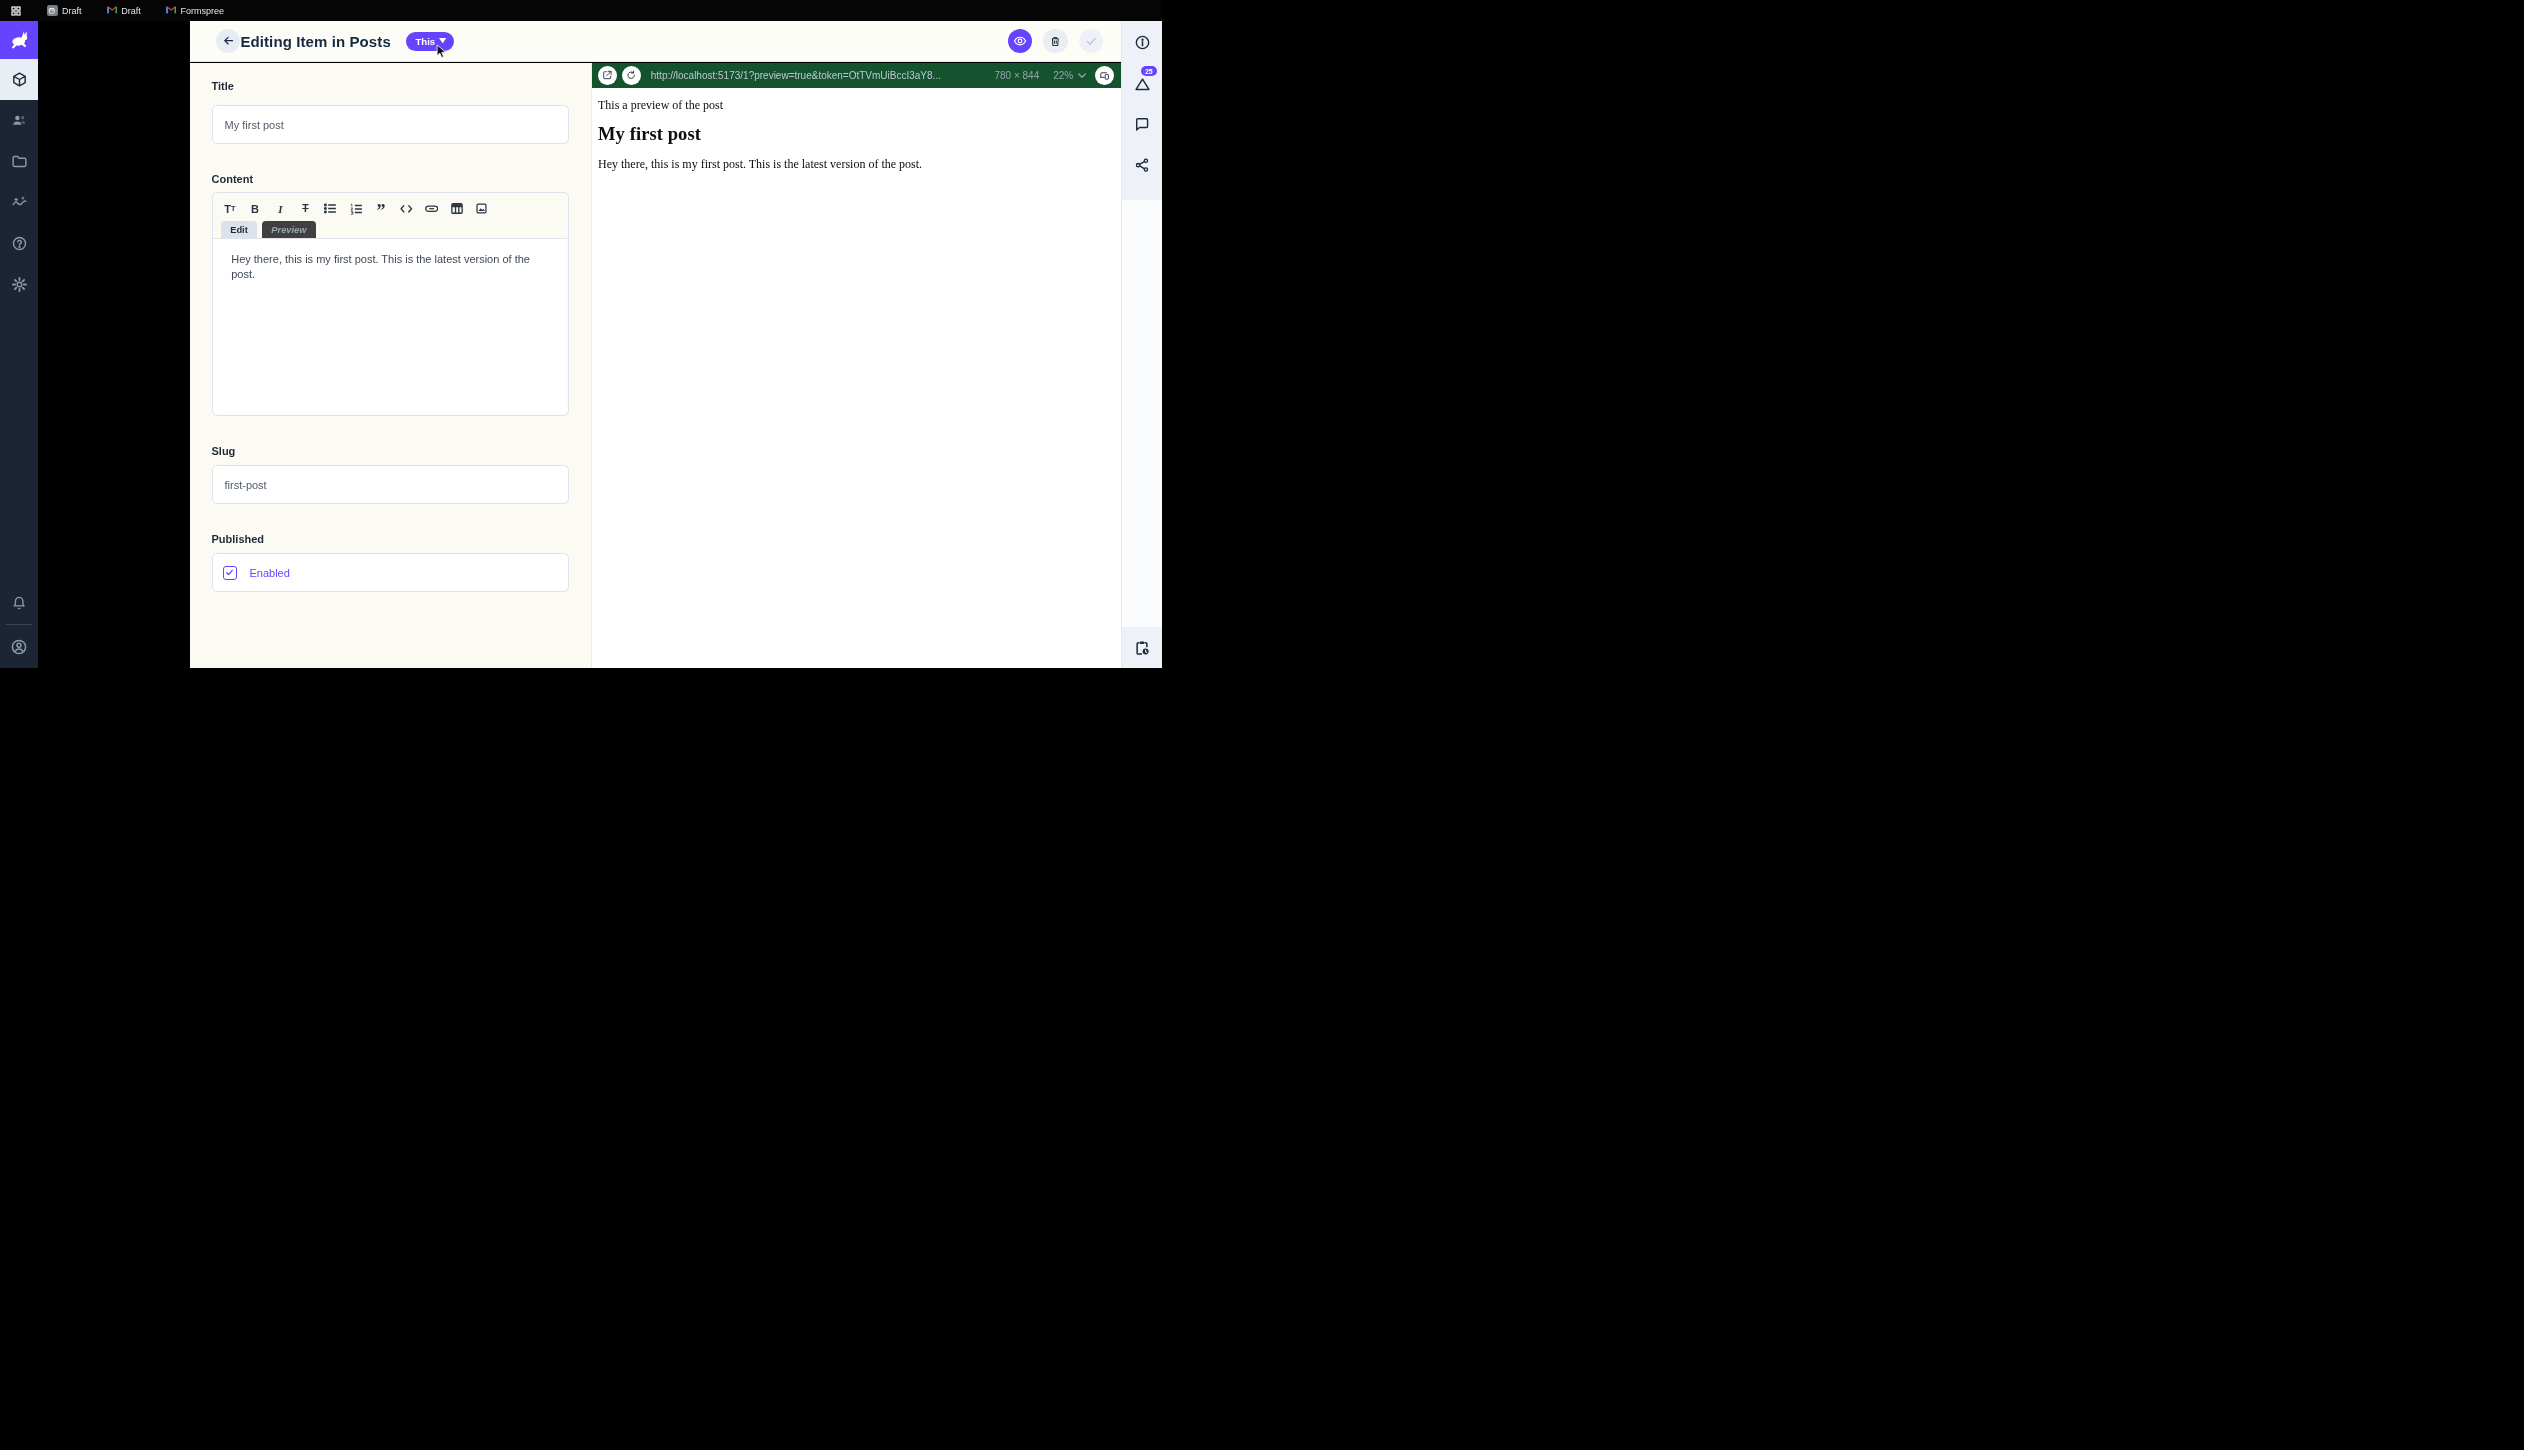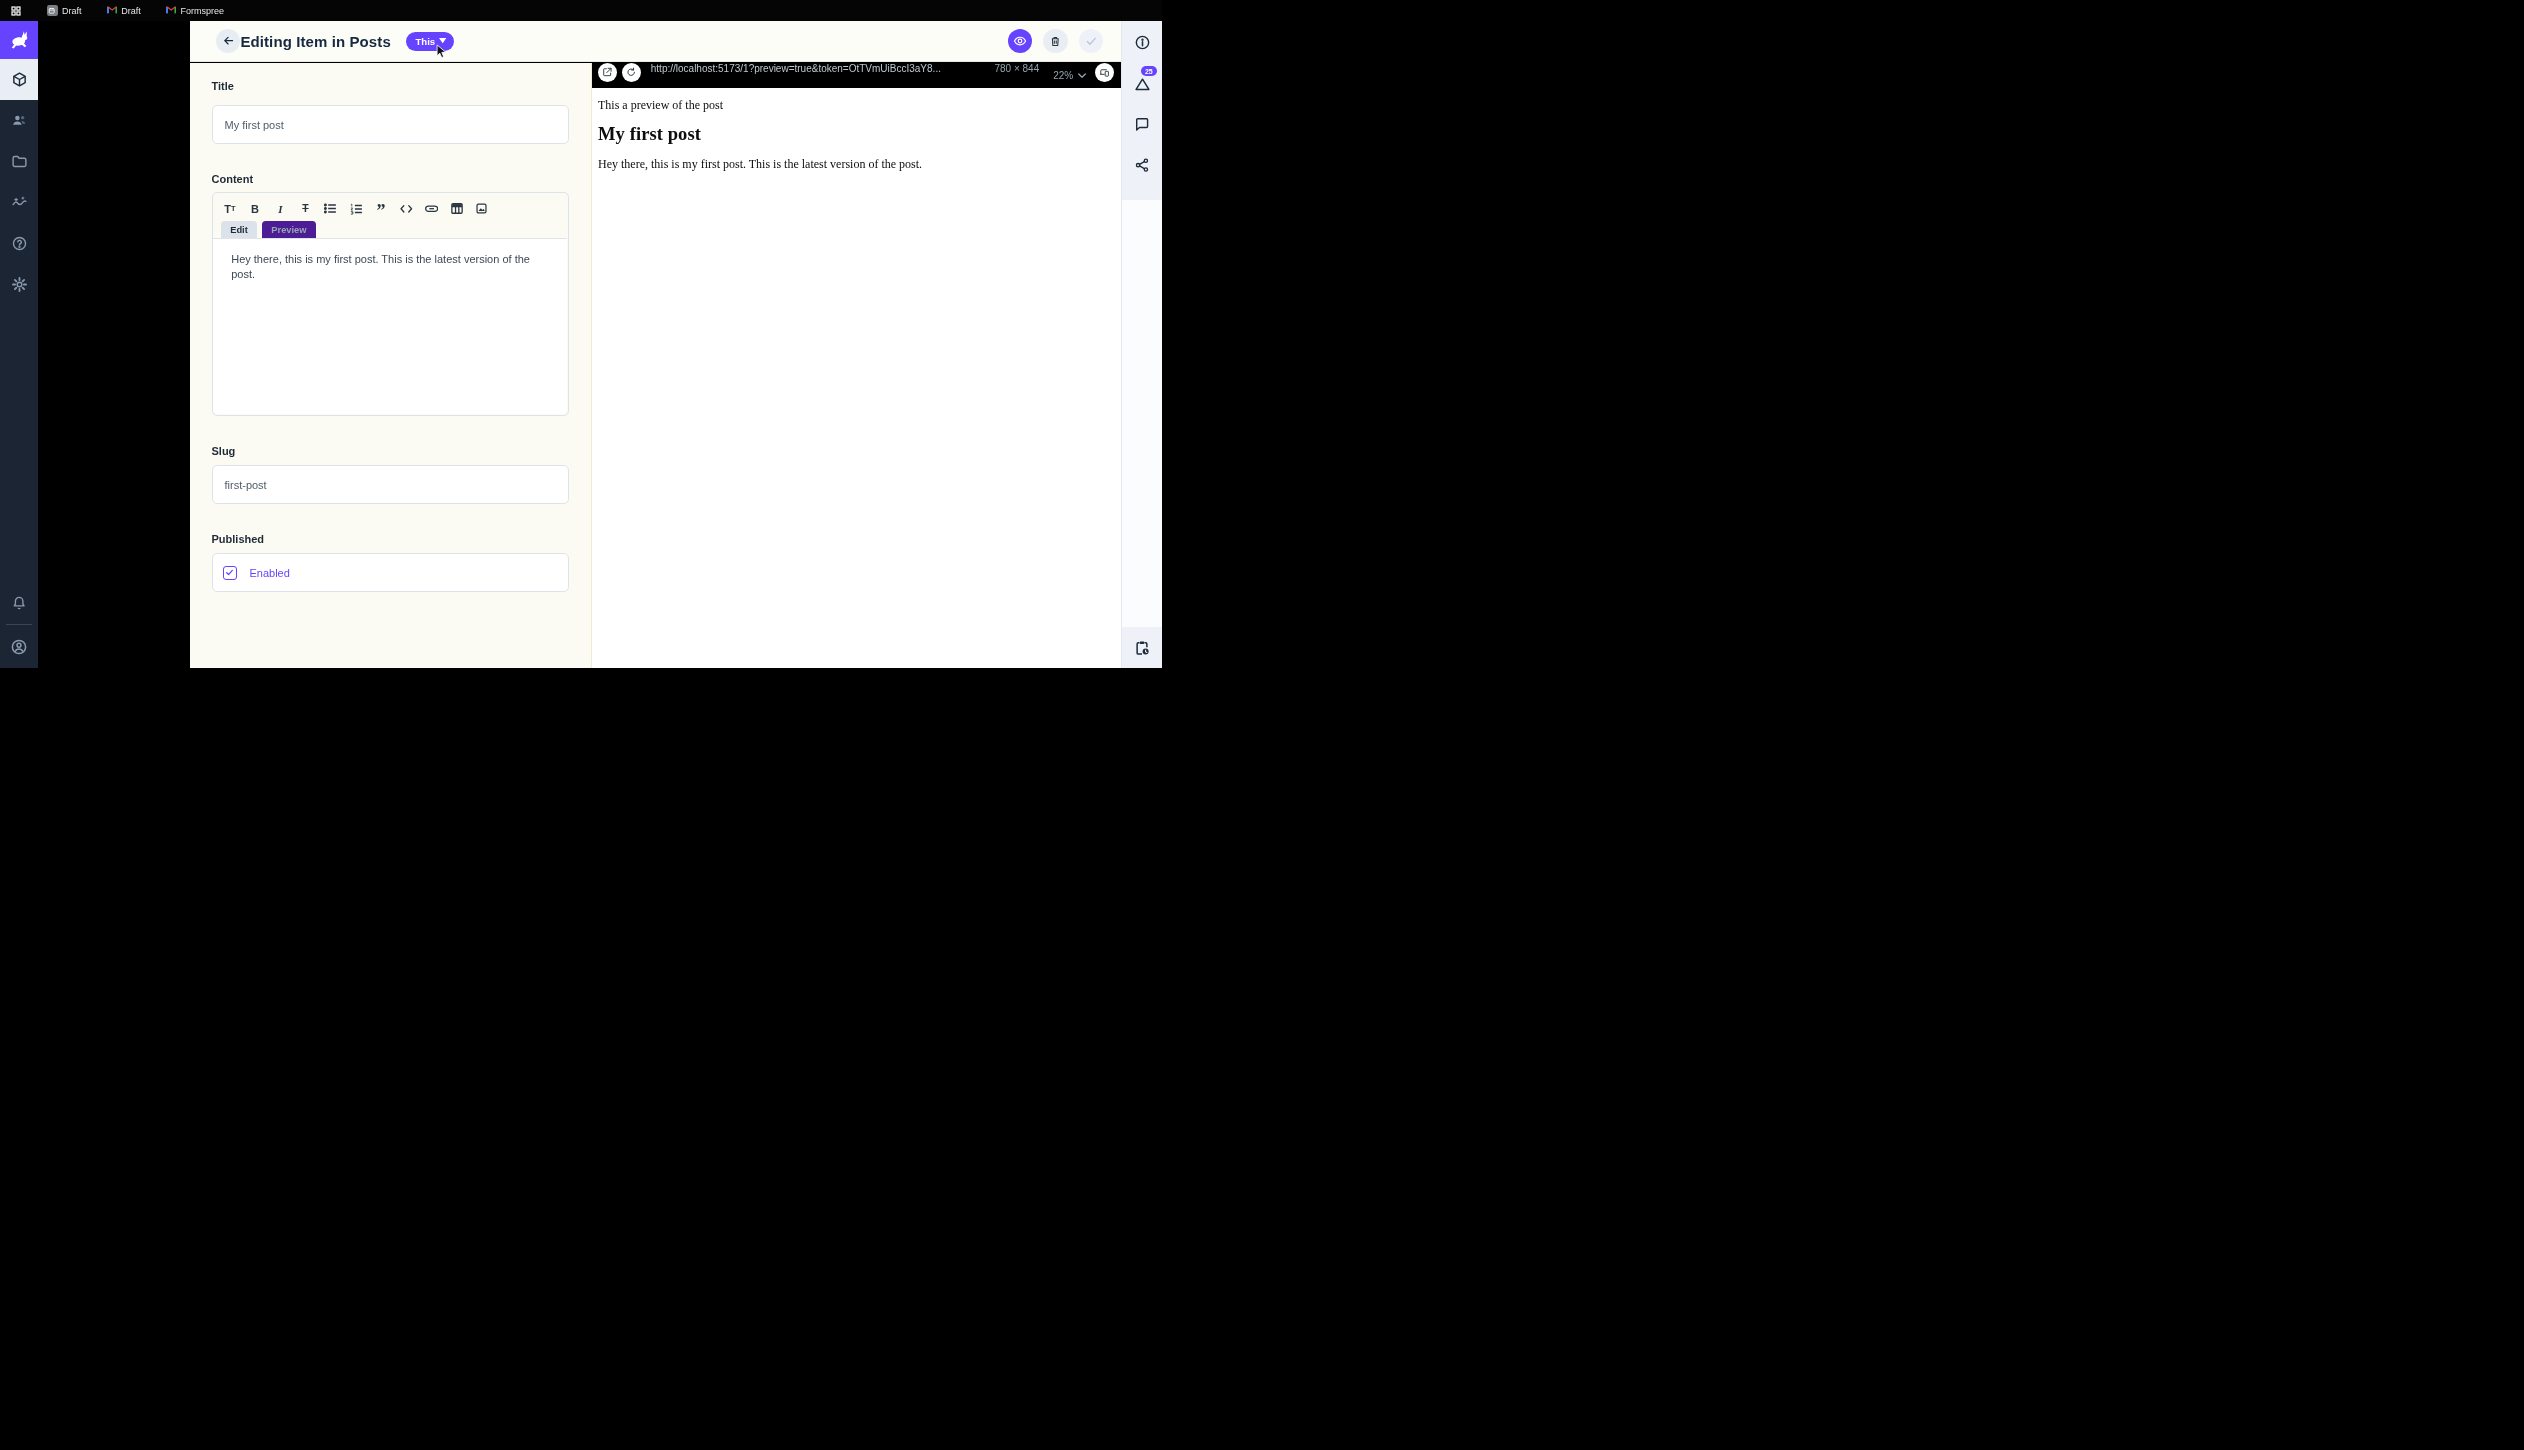--- a/index.html
+++ b/index.html
@@ -42,30 +42,30 @@
   
   .form { position:absolute; left:190px; top:63px; width:456px; height:605px; background:#fbfbf4; }
   .field-label { position:absolute; left:21.5px; font-size:11px; font-weight:700; color:#1e2a37; }
   .tinput { position:absolute; left:21.5px; width:357px; height:39px; background:#fff; border:1.1px solid #dde3ea; border-radius:5.2px; display:flex; align-items:center; padding-left:12px; font-size:11px; color:#515d69; }
   .editor { position:absolute; left:21.5px; top:129px; width:357px; height:224px; border:1.1px solid #dde3ea; border-radius:5.2px; }
   .ed-toolbar { display:flex; align-items:center; gap:9.6px; padding:6.7px 0 0 9.6px; height:24.4px; color:#2b3540; }
   .ed-toolbar .tbi { width:15.6px; display:flex; align-items:center; justify-content:center; font-weight:700; color:#2b3540; }
   .ed-tabs { display:flex; gap:4.4px; padding-left:8.1px; margin-top:3.7px;text-align:right; }
   .ed-tab { height:17px; padding:0 9.6px; display:flex; align-items:center; border-radius:3.7px 3.7px 0 0; font-size:9.3px; font-weight:600; }
   .ed-tab.active { background:#dce2ea; color:#1e2a37; }
-  .ed-tab.idle { background:#4c1d95; color:#98a6b1; }
+  .ed-tab.idle { background:#404040; color:#98a6b1;font-style:italic; }
   .ed-body { position:absolute; left:0.7px; right:0.7px; top:45px; bottom:0.7px; background:#fff; border-top:0.7px solid #dfe5eb; border-radius:0 0 4.4px 4.4px; padding:12.6px 0 0 18px; font-size:11px; line-height:15px; color:#3d4956; }
   .ed-body .txt { width:305px; }
   .pub-box { position:absolute; left:21.5px; top:490px; width:357px; height:39px; background:#fff; border:1.1px solid #dde3ea; border-radius:5.2px; display:flex; align-items:center; padding-left:10.4px; gap:12.6px; }
   .cbx { width:14px; height:14px; border:1.5px solid #6644ff; border-radius:3px; display:flex; align-items:center; justify-content:center; color:#6644ff; font-size:9.6px; font-weight:700; background:#fff; }
   .pub-label { color:#6644ff; font-size:11px; }
 
   
   .preview { position:absolute; left:591px; top:63px; width:530px; height:605px; background:#fff; border-left:0.7px solid #ececd9; }
-  .pv-toolbar { height:25px; background:#000000; display:flex; padding:0 6.7px 0 6px; }
+  .pv-toolbar { height:25px; background:#14532d; display:flex; align-items:center; padding:0 6.7px 0 6px; }
   .pv-circle { width:19px; height:19px; border-radius:50%; background:#fff; color:#243239; display:flex; align-items:center; justify-content:center; flex:0 0 auto; }
   .pv-url { flex:1; margin-left:9.6px; font-size:10px; color:#bcc9d1; white-space:nowrap; overflow:hidden; text-overflow:ellipsis; }
   .pv-dims { font-size:10px; color:#93a4ad; margin:0 14px 0 10.4px; }
   .pv-zoom { font-size:10px; color:#93a4ad; display:flex; align-items:center; gap:4.4px; margin-right:9.6px; }
   .pv-content { padding:10.4px 0 0 6px; font-family:"Liberation Serif",serif; color:#0d0d0d; }
   .pv-intro { font-size:12px; }
   .pv-h1 { font-size:18.5px; font-weight:700; margin-top:10.4px; letter-spacing:0.1px; }
   .pv-body { font-size:12px; margin-top:12.6px; }
 
   

